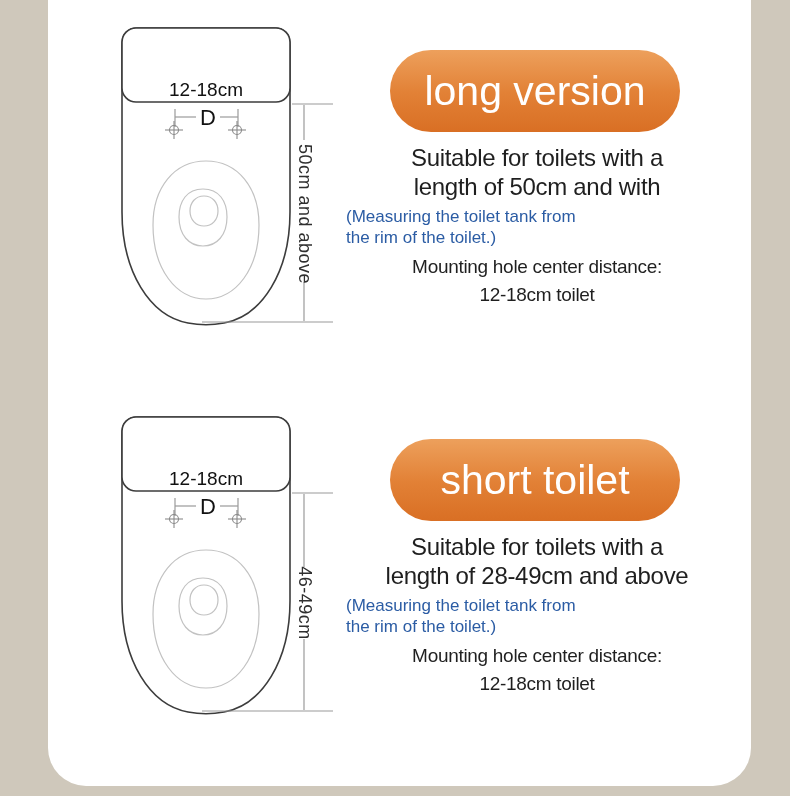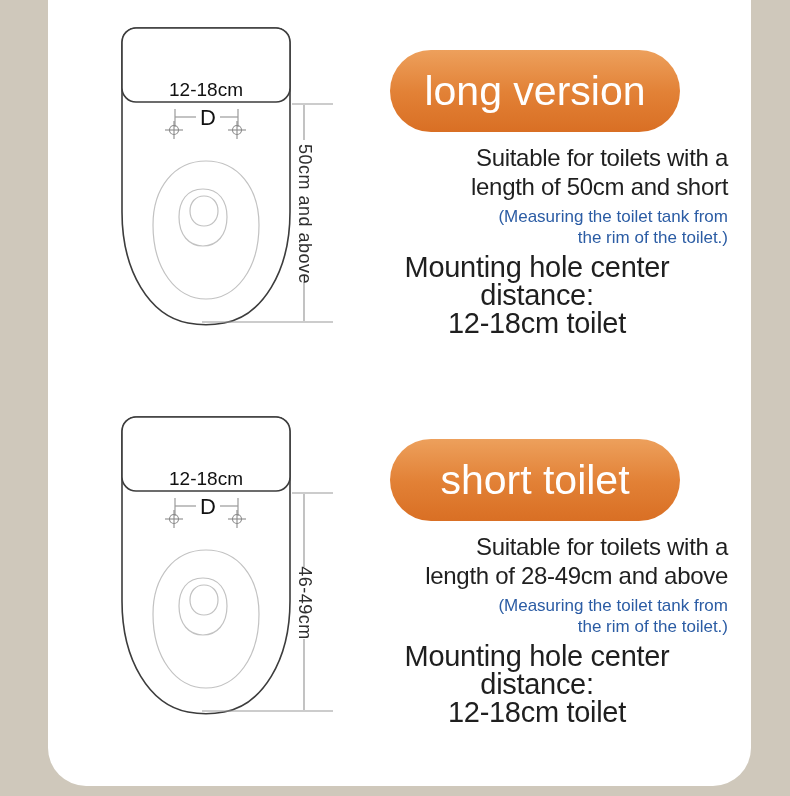--- a/index.html
+++ b/index.html
@@ -33,31 +33,31 @@
   .badge{
     position:absolute;left:342px;top:50px;
     width:290px;height:82px;border-radius:41px;
     background:linear-gradient(180deg,#eda05c 0%,#e28136 52%,#d96f24 100%);
     color:#ffffff;font-size:41px;
     display:flex;align-items:center;justify-content:center;
     white-space:nowrap;
   }
   .headline{
     position:absolute;left:298px;top:143px;width:382px;
-    text-align:right;font-size:24px;line-height:29px;
+    text-align:center;font-size:24px;line-height:29px;
     color:#1f1f1f;letter-spacing:-0.3px;
   }
   .note{
     position:absolute;left:298px;top:206px;width:382px;
-    text-align:right;font-size:17px;line-height:21px;
+    text-align:left;font-size:17px;line-height:21px;
     color:#2b5ca4;
   }
   .mounting{
     position:absolute;left:298px;top:253px;width:382px;
-    text-align:center;font-size:29px;line-height:28px;
+    text-align:center;font-size:19px;line-height:28px;
     color:#1f1f1f;letter-spacing:-0.3px;
   }
 </style>
 </head>
 <body>
 
 <div class="panel">
 
   <div class="section long">
 
@@ -92,21 +92,21 @@
         <line class="dim" x1="204" y1="262" x2="204" y2="301"></line>
         <text class="len-label" x="204" y="194" text-anchor="middle" dominant-baseline="middle" transform="rotate(90 204 194)">50cm and above</text>
       </g>
     </svg>
 
     <div class="badge">
       <span>long version</span>
     </div>
     <div class="headline">
       <div>Suitable for toilets with a</div>
-      <div>length of 50cm and short</div>
+      <div>length of 50cm and with</div>
     </div>
     <div class="note">
       <div>(Measuring the toilet tank from</div>
       <div>the rim of the toilet.)</div>
     </div>
     <div class="mounting">
       <div>Mounting hole center distance:</div>
       <div>12-18cm toilet</div>
     </div>
   </div>

